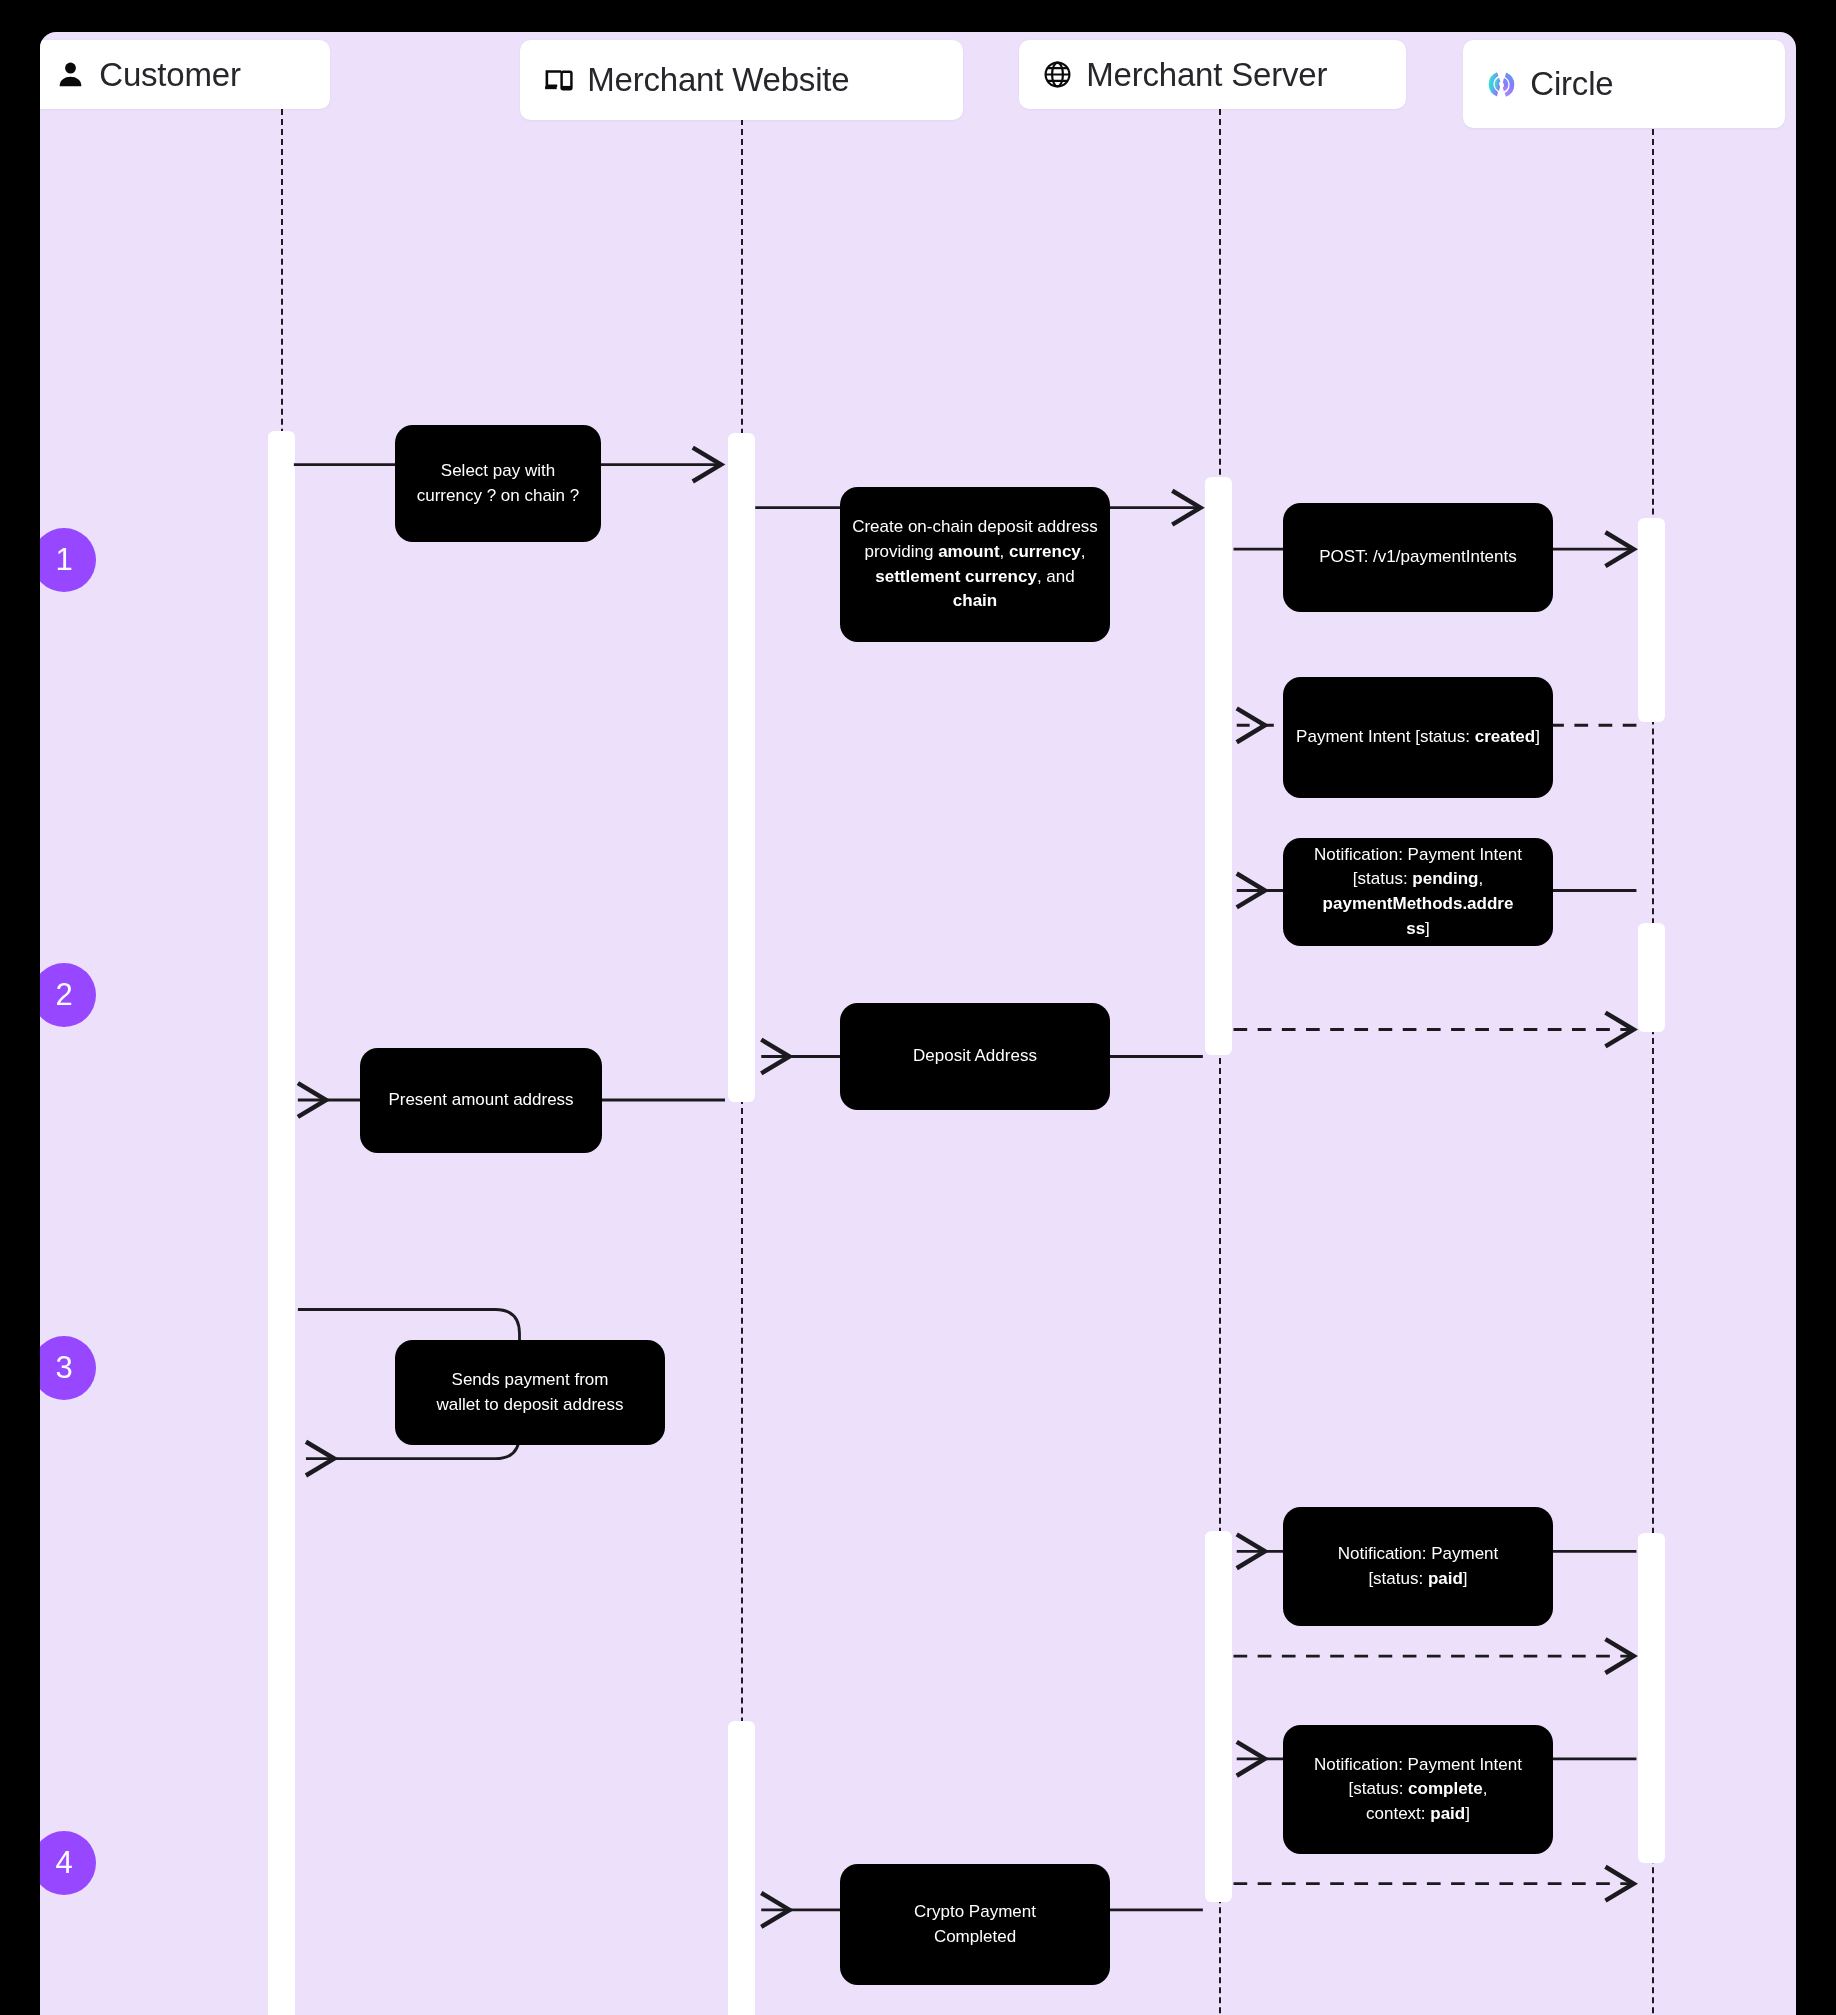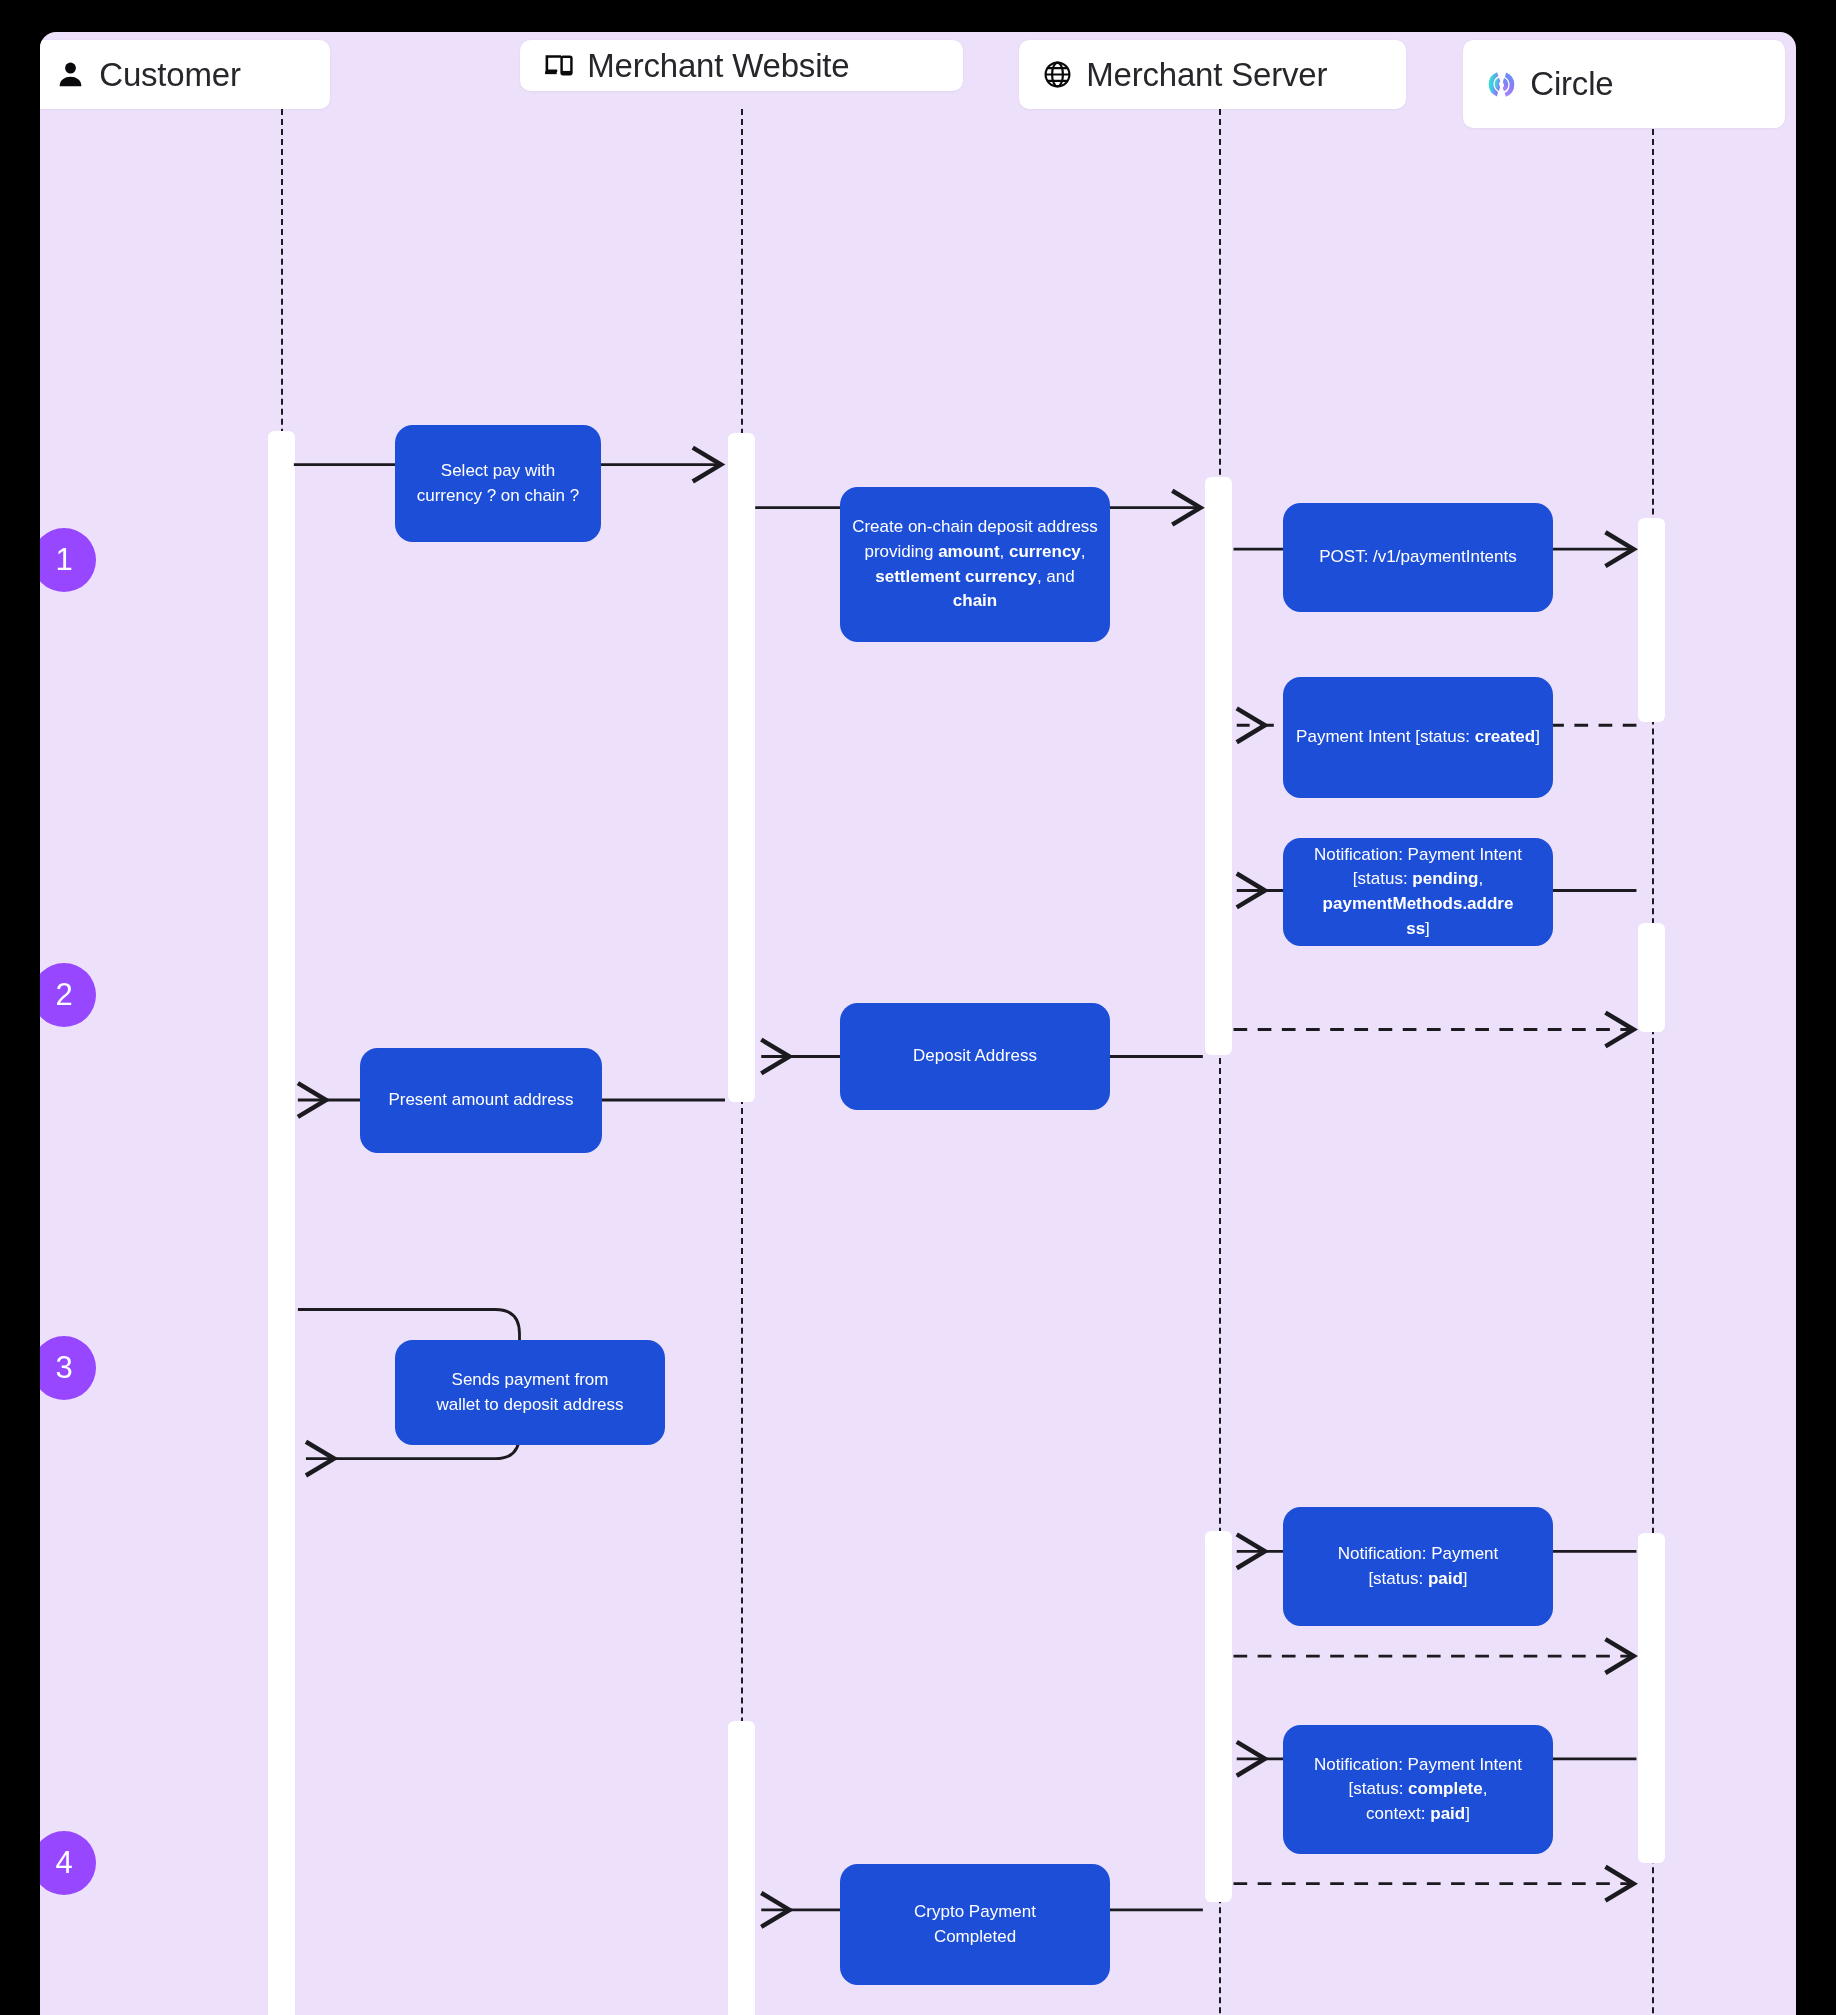--- a/index.html
+++ b/index.html
@@ -15,21 +15,21 @@
   .picon{width:31px;height:31px;flex:0 0 31px;display:flex;align-items:center;justify-content:center;}
   
   .lifeline{position:absolute;width:0;border-left:2.8px dashed #1B1B1F;}
   
   .act{position:absolute;background:#FFFFFF;border-radius:6.4px;}
   
   .badge{position:absolute;width:64px;height:64px;border-radius:50%;
          background:#9747FF;color:#fff;display:flex;align-items:center;justify-content:center;
          font-size:31px;}
   
-  .note{position:absolute;background:#1d4ed8;border-radius:17.7px;color:#FFFFFF;
+  .note{position:absolute;background:#000000;border-radius:17.7px;color:#FFFFFF;
         display:flex;align-items:center;justify-content:center;text-align:center;
         box-sizing:border-box;padding:8.9px 12px;font-size:17px;line-height:1.45;}
   .note b{font-weight:bold;}
   
   #arrows{position:absolute;left:0;top:0;width:1756px;height:2273px;pointer-events:none;}
 </style>
 </head>
 <body>
 
 <div id="canvas">
@@ -95,21 +95,21 @@
     <div class="phead" style="left:-8px;top:8px;width:298px;height:69px;">
       <span class="picon">
         <svg width="31" height="31" viewBox="0 0 24 24">
             <circle cx="12" cy="7" r="4.2" fill="#0A0A0C"></circle>
             <path d="M3.6 21c0-4.6 3.8-7.2 8.4-7.2s8.4 2.6 8.4 7.2z" fill="#0A0A0C"></path>
           </svg>
       </span>
       <span class="ptitle">Customer</span>
     </div>
 
-    <div class="phead" style="left:480px;top:8px;width:443px;height:51px;">
+    <div class="phead" style="left:480px;top:8px;width:443px;height:80px;">
       <span class="picon">
         <svg width="31" height="31" viewBox="0 0 24 24">
           <path d="M2 4h12v2H4v9h7v2H2z" fill="#0A0A0C"></path>
           <rect x="1.6" y="16.5" width="9" height="2.2" fill="#0A0A0C"></rect>
           <rect x="14.4" y="5.2" width="7.6" height="13.6" rx="1.2" fill="none" stroke="#0A0A0C" stroke-width="1.9"></rect>
           <rect x="14.4" y="16.2" width="7.6" height="2.6" fill="#0A0A0C"></rect>
         </svg>
       </span>
       <span class="ptitle">Merchant Website</span>
     </div>

